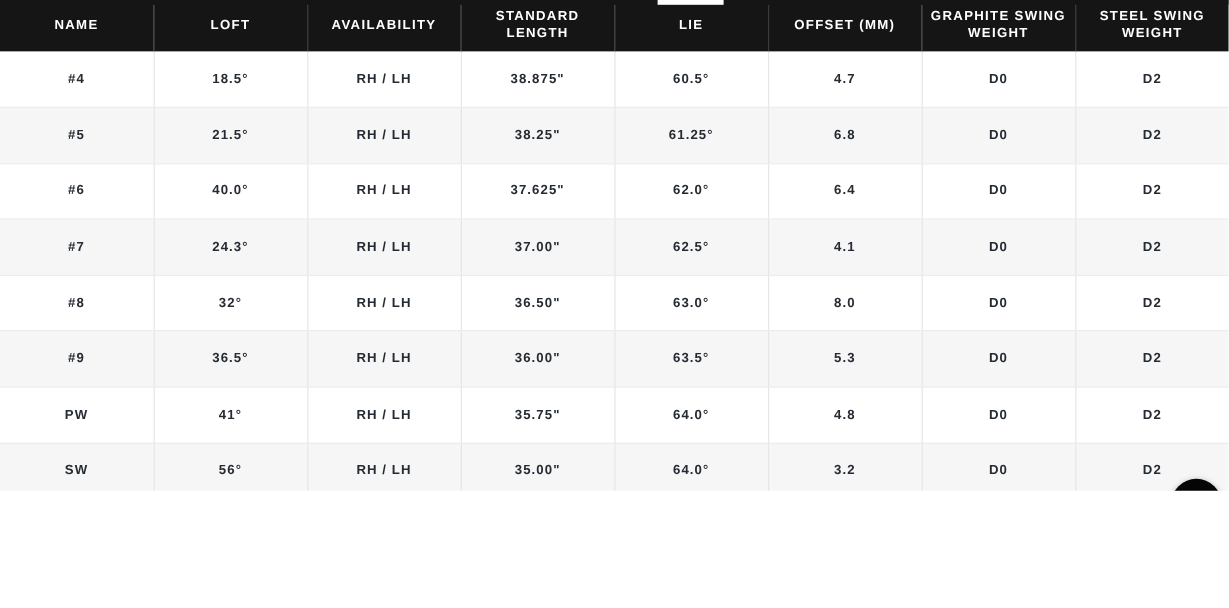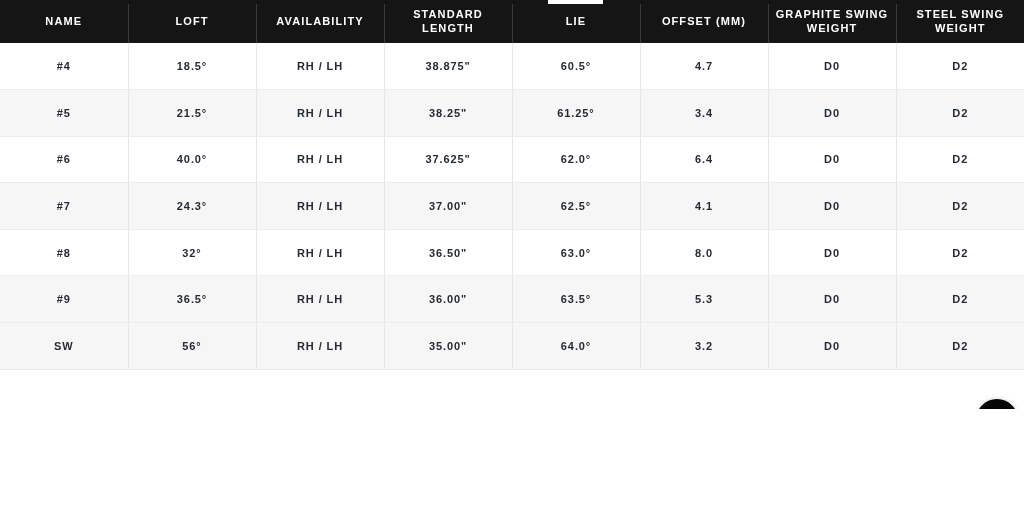--- a/index.html
+++ b/index.html
@@ -145,21 +145,21 @@
           <td>4.7</td>
           <td>D0</td>
           <td>D2</td>
         </tr>
         <tr class="row-odd">
           <td>#5</td>
           <td>21.5°</td>
           <td>RH / LH</td>
           <td>38.25"</td>
           <td>61.25°</td>
-          <td>3.4</td>
+          <td>6.8</td>
           <td>D0</td>
           <td>D2</td>
         </tr>
         <tr class="row-even">
           <td>#6</td>
           <td>40.0°</td>
           <td>RH / LH</td>
           <td>37.625"</td>
           <td>62.0°</td>
           <td>6.4</td>
@@ -186,20 +186,30 @@
           <td>D0</td>
           <td>D2</td>
         </tr>
         <tr class="row-odd">
           <td>#9</td>
           <td>36.5°</td>
           <td>RH / LH</td>
           <td>36.00"</td>
           <td>63.5°</td>
           <td>5.3</td>
+          <td>D0</td>
+          <td>D2</td>
+        </tr>
+        <tr class="row-even">
+          <td>PW</td>
+          <td>41°</td>
+          <td>RH / LH</td>
+          <td>35.75"</td>
+          <td>64.0°</td>
+          <td>4.8</td>
           <td>D0</td>
           <td>D2</td>
         </tr>
         <tr class="row-odd">
           <td>SW</td>
           <td>56°</td>
           <td>RH / LH</td>
           <td>35.00"</td>
           <td>64.0°</td>
           <td>3.2</td>

